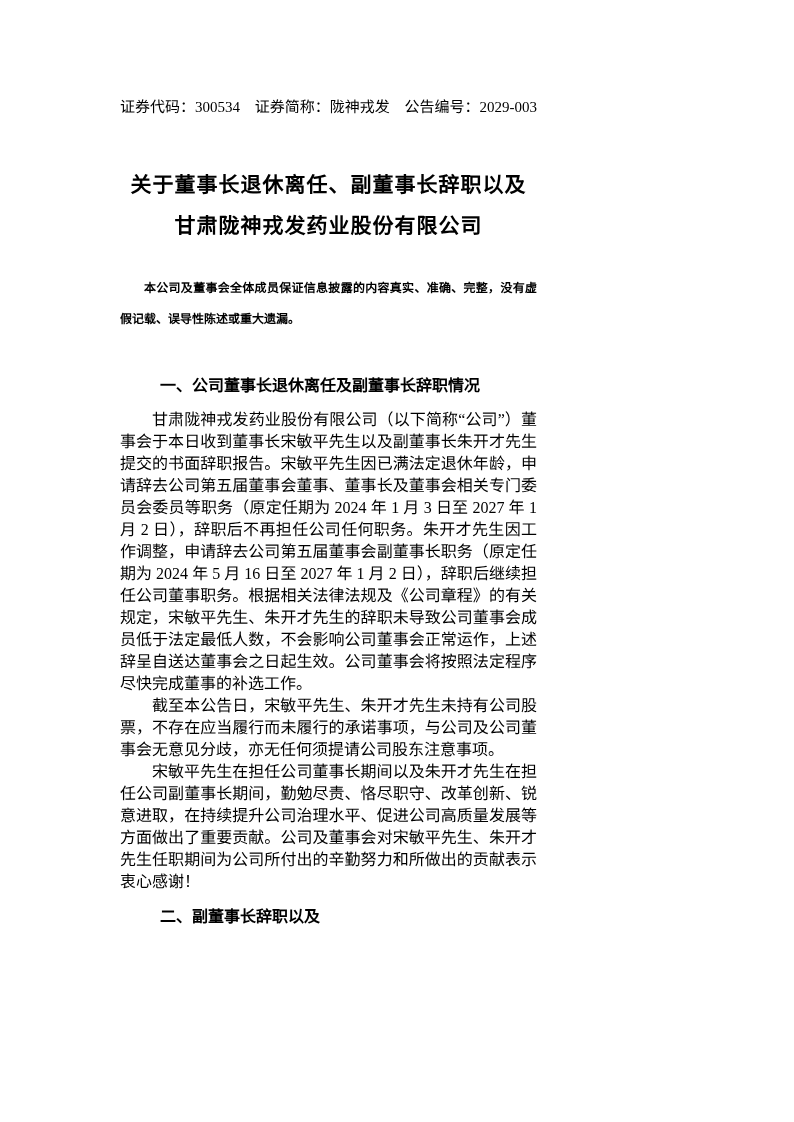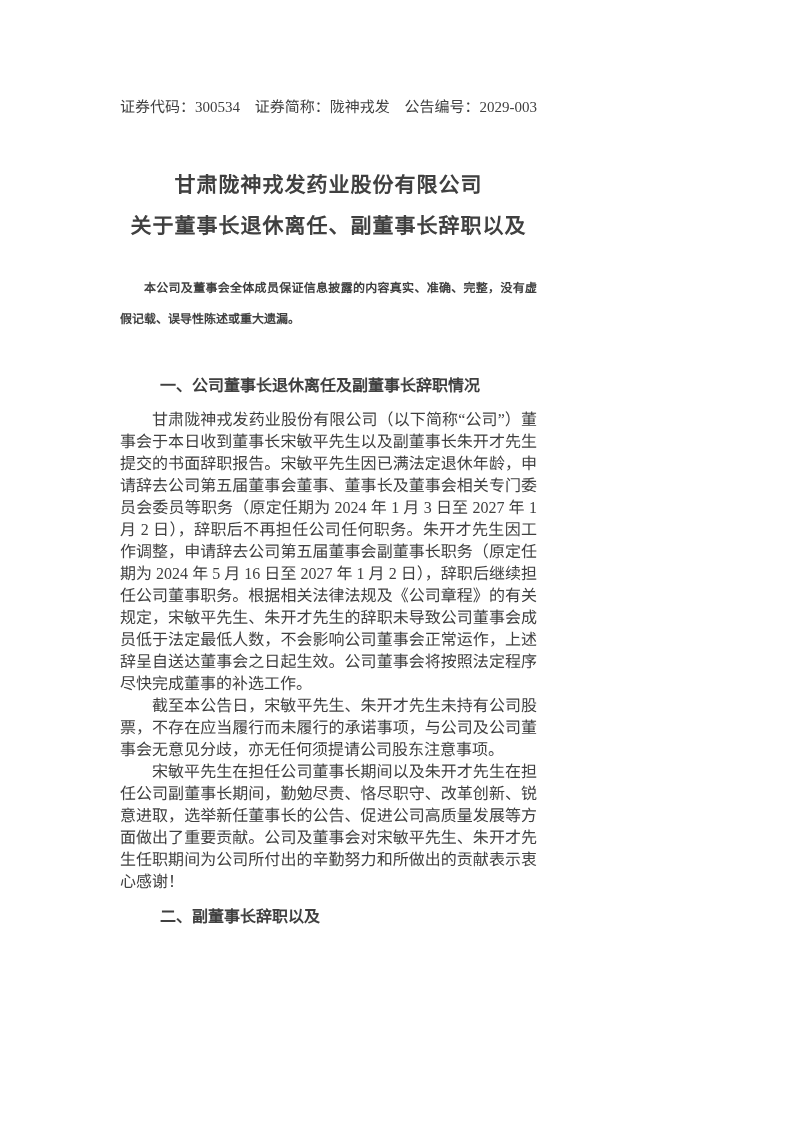--- a/index.html
+++ b/index.html
@@ -11,21 +11,21 @@
     width: 794px;
     height: 1122px;
     overflow: hidden;
   }
   .page {
     box-sizing: border-box;
     width: 655px;
     height: 1122px;
     padding: 96px 118px 0 120px;
     background: #ffffff;
-    color: #404040;
+    color: #000000;
     font-family: "Liberation Serif", "DejaVu Serif", serif;
   }
   .doc-header {
     display: flex;
     justify-content: space-between;
     align-items: baseline;
     font-size: 15px;
     line-height: 22px;
     white-space: nowrap;
   }
@@ -71,29 +71,29 @@
 
 <div class="page">
 
   <div class="doc-header">
     <span>证券代码：300534</span>
     <span>证券简称：陇神戎发</span>
     <span>公告编号：2029-003</span>
   </div>
 
   <div class="title-block">
+    <span class="title-line">关于董事长退休离任、副董事长辞职以及</span>
     <span class="title-line">甘肃陇神戎发药业股份有限公司</span>
-    <span class="title-line">关于董事长退休离任、副董事长辞职以及</span>
   </div>
 
   <p class="disclaimer">本公司及董事会全体成员保证信息披露的内容真实、准确、完整，没有虚假记载、误导性陈述或重大遗漏。</p>
 
   <h2 class="section-heading first">一、公司董事长退休离任及副董事长辞职情况</h2>
 
   <p class="body-paragraph">甘肃陇神戎发药业股份有限公司（以下简称“公司”）董事会于本日收到董事长宋敏平先生以及副董事长朱开才先生提交的书面辞职报告。宋敏平先生因已满法定退休年龄，申请辞去公司第五届董事会董事、董事长及董事会相关专门委员会委员等职务（原定任期为 2024 年 1 月 3 日至 2027 年 1 月 2 日），辞职后不再担任公司任何职务。朱开才先生因工作调整，申请辞去公司第五届董事会副董事长职务（原定任期为 2024 年 5 月 16 日至 2027 年 1 月 2 日），辞职后继续担任公司董事职务。根据相关法律法规及《公司章程》的有关规定，宋敏平先生、朱开才先生的辞职未导致公司董事会成员低于法定最低人数，不会影响公司董事会正常运作，上述辞呈自送达董事会之日起生效。公司董事会将按照法定程序尽快完成董事的补选工作。</p>
 
   <p class="body-paragraph">截至本公告日，宋敏平先生、朱开才先生未持有公司股票，不存在应当履行而未履行的承诺事项，与公司及公司董事会无意见分歧，亦无任何须提请公司股东注意事项。</p>
 
-  <p class="body-paragraph">宋敏平先生在担任公司董事长期间以及朱开才先生在担任公司副董事长期间，勤勉尽责、恪尽职守、改革创新、锐意进取，选举新任董事长的公告、促进公司高质量发展等方面做出了重要贡献。公司及董事会对宋敏平先生、朱开才先生任职期间为公司所付出的辛勤努力和所做出的贡献表示衷心感谢！</p>
+  <p class="body-paragraph">宋敏平先生在担任公司董事长期间以及朱开才先生在担任公司副董事长期间，勤勉尽责、恪尽职守、改革创新、锐意进取，在持续提升公司治理水平、促进公司高质量发展等方面做出了重要贡献。公司及董事会对宋敏平先生、朱开才先生任职期间为公司所付出的辛勤努力和所做出的贡献表示衷心感谢！</p>
 
   <h2 class="section-heading">二、副董事长辞职以及</h2>
 
 </div>
 
 </body></html>

